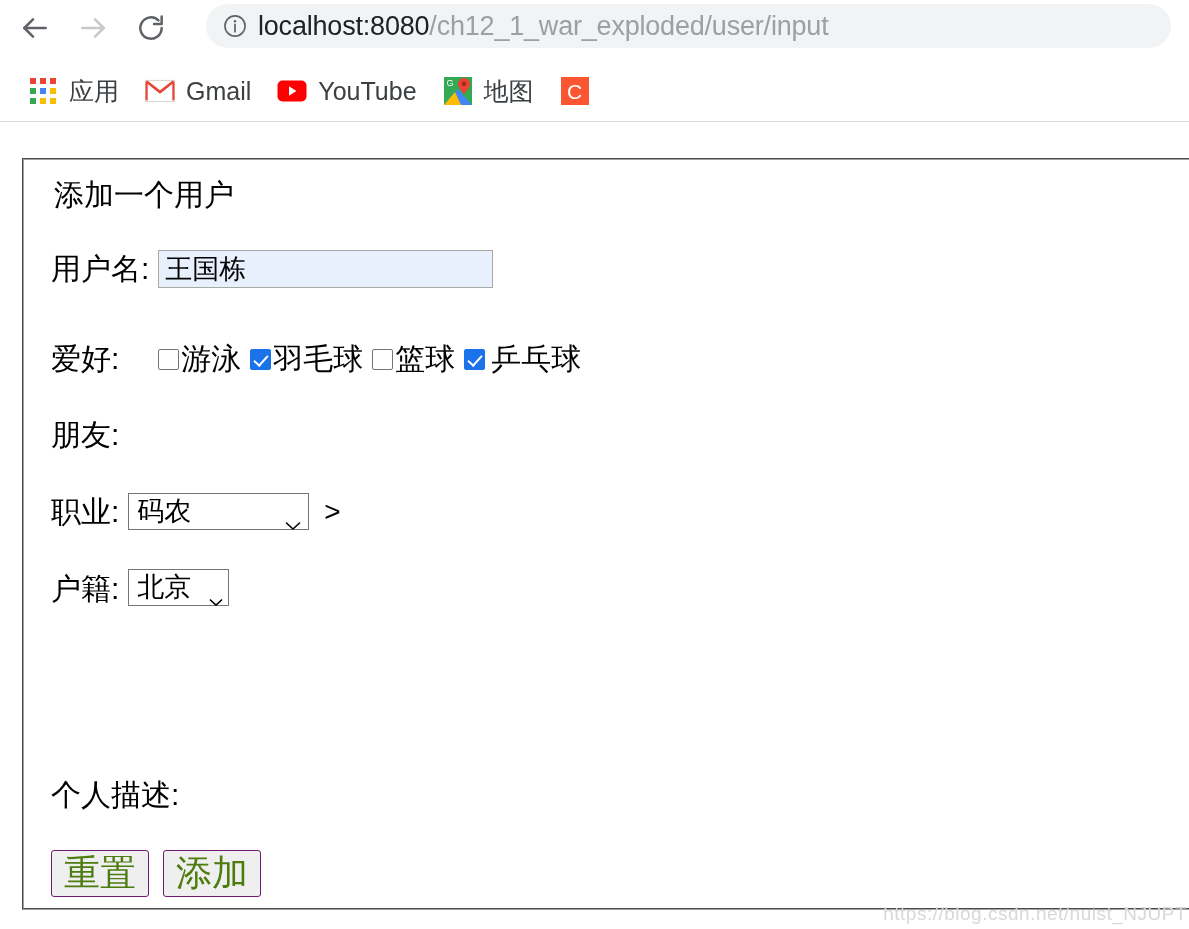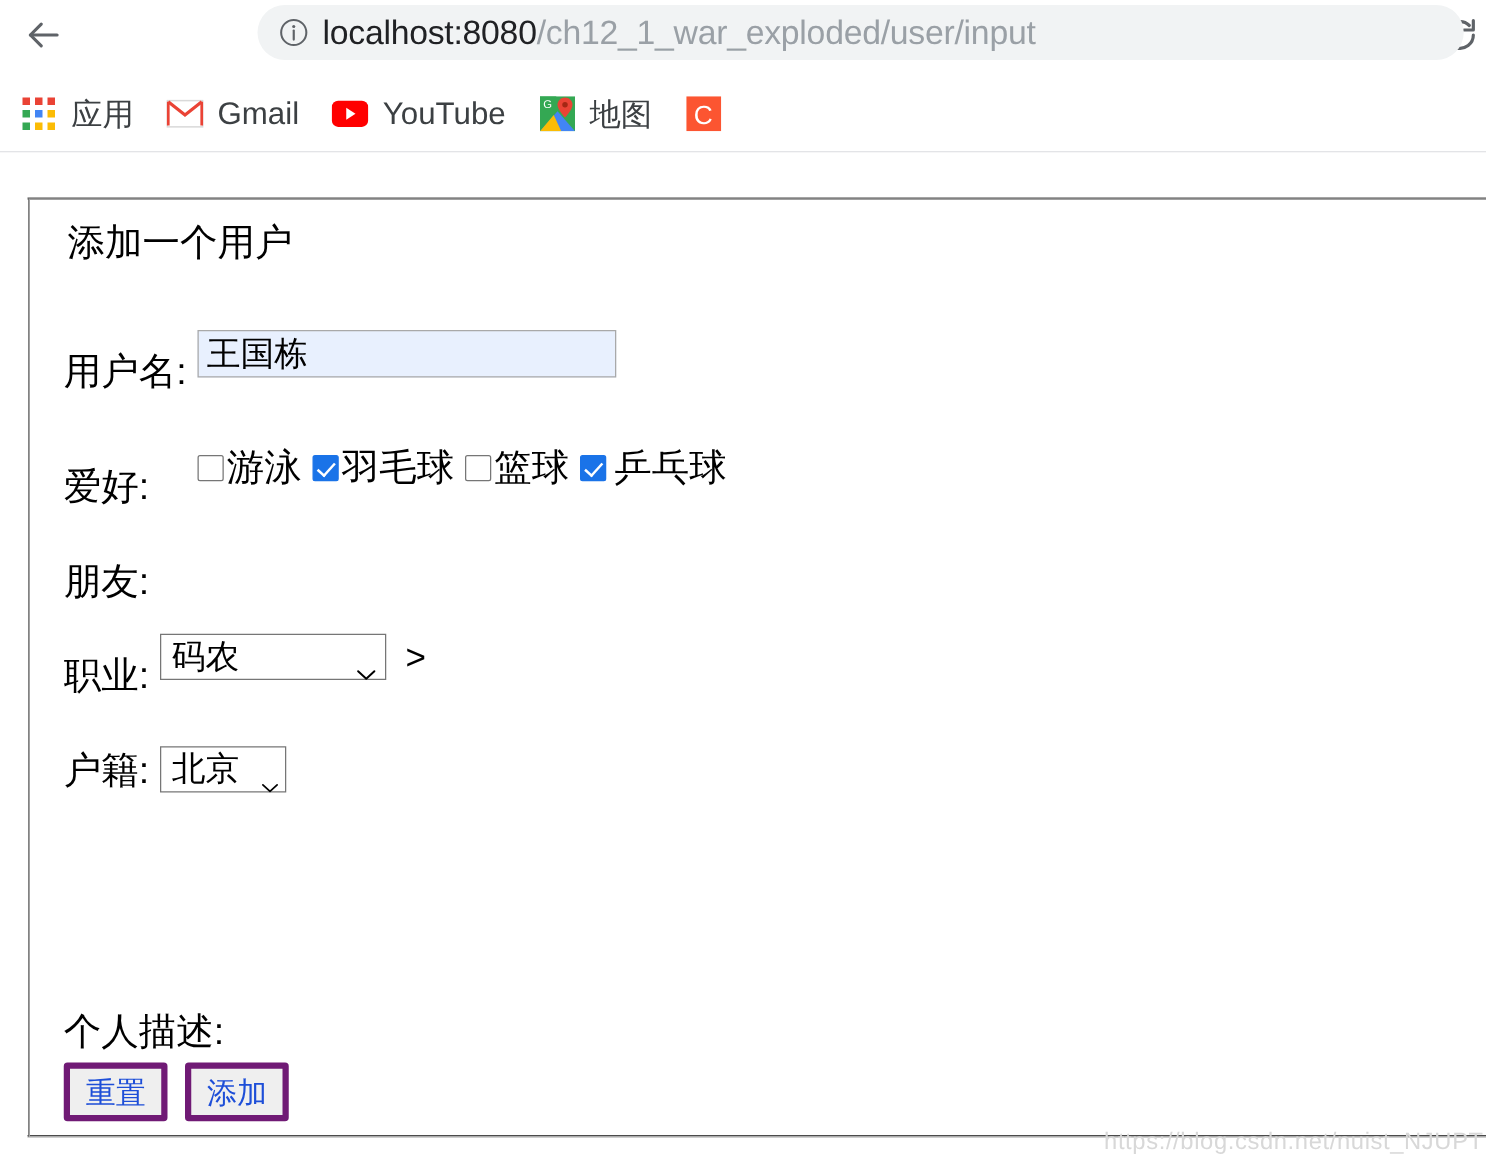--- a/index.html
+++ b/index.html
@@ -21,21 +21,20 @@
 
   
   .browser-bar {
     position: absolute;
     left: 0; top: 0;
     width: 1189px;
     height: 56px;
     background: #ffffff;
     display: flex;
     align-items: center;
-    justify-content: space-between;
   }
 
   .nav-btn {
     width: 42px;
     height: 42px;
     display: flex;
     align-items: center;
     justify-content: center;
     flex: 0 0 auto;
   }
@@ -74,21 +73,21 @@
 
   
   .bookmarks {
     position: absolute;
     left: 0;
     top: 62px;
     width: 1184px;
     height: 58px;
     display: flex;
     align-items: center;
-    padding-left: 16px;
+    padding-left: 28px;
     box-sizing: border-box;
   }
   .bm {
     display: flex;
     align-items: center;
     margin-right: 26px;
     white-space: nowrap;
   }
   .bm-label {
     font-size: 25px;
@@ -170,21 +169,20 @@
   .row {
     position: absolute;
     display: flex;
     align-items: center;
     white-space: nowrap;
   }
   .lbl {
     font-size: 30px;
     color: #000000;
     line-height: 34px;
-    margin-top: 31px;
   }
 
   
   .row-username { left: 27px; top: 90px; }
   .text-input {
     width: 335px;
     height: 38px;
     margin-left: 9px;
     background: #e8f0fe;
     border: 1px solid #a9a9a9;
@@ -321,24 +319,24 @@
     left: 27px;
     top: 690px;
     display: flex;
     align-items: center;
   }
   .btn {
     height: 47px;
     min-width: 83px;
     box-sizing: border-box;
     background: #efefef;
-    border: 5px solid #701a75;
+    border: 1px solid #701a75;
     border-radius: 3px;
-    font-size: 24px;
-    color: #1d4ed8;
+    font-size: 36px;
+    color: #4d7c0f;
     display: flex;
     align-items: center;
     justify-content: center;
     margin-right: 14px;
     padding: 0 12px;
     font-family: "Liberation Sans", "DejaVu Sans", sans-serif;
     cursor: default;
   }
 
   

